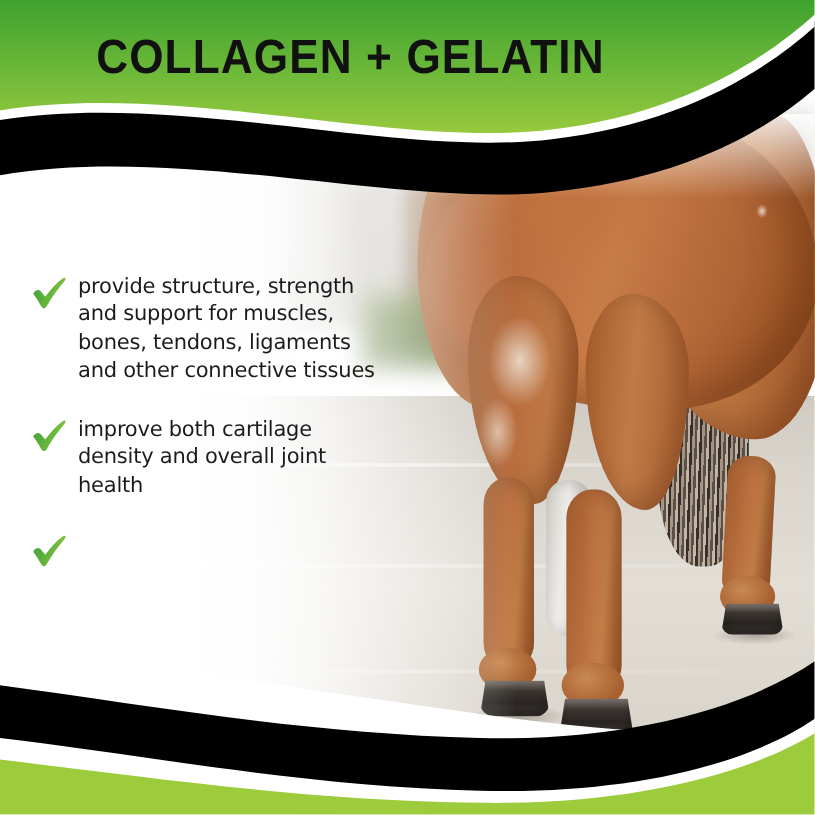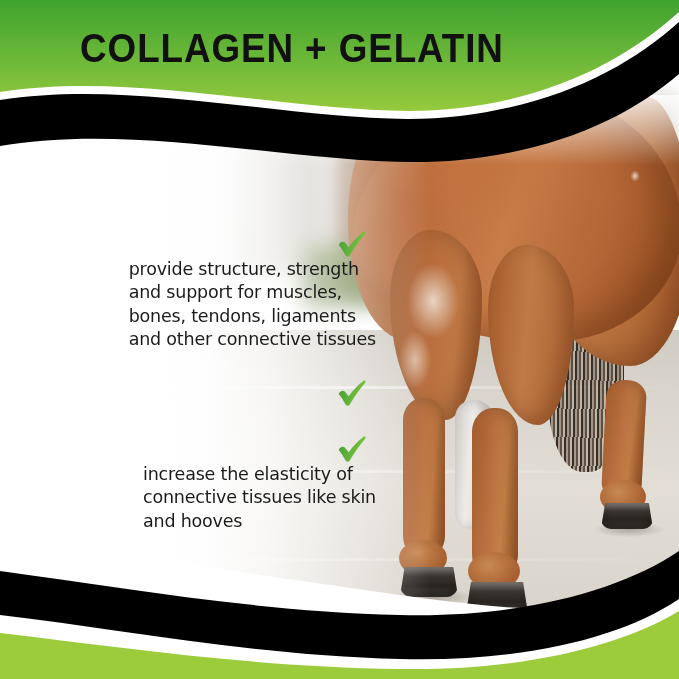--- a/index.html
+++ b/index.html
@@ -231,23 +231,22 @@
 
   
   .bullets {
     position: absolute;
     left: 26px;
     top: 228px;
     width: 350px;
   }
   .bullet {
     display: flex;
-    align-items: flex-end;
+    align-items: flex-start;
     margin-bottom: 26px;
-    flex-direction: column;
   }
   .bullet:last-child { margin-bottom: 0; }
   .check-icon {
     flex: 0 0 auto;
     width: 30px;
     height: 28px;
     margin-right: 9px;
     margin-top: 2px;
   }
   .bullet-text {
@@ -350,29 +349,29 @@
       <div class="bullet-text">provide structure, strength
 and support for muscles,
 bones, tendons, ligaments
 and other connective tissues</div>
     </div>
 
     <div class="bullet">
       <svg class="check-icon" viewBox="0 0 30 28">
         <path d="M2.5,13.5 C4.2,11.6 6.1,11.2 7.8,12.6 L11.7,17.2 C16.3,11.0 21.0,5.8 26.6,1.8 C28.4,0.9 29.3,2.0 28.0,3.9 C22.2,10.6 17.0,18.0 12.9,25.3 C11.6,27.2 9.9,27.4 8.6,25.6 C6.4,21.9 4.4,18.2 2.2,15.6 C1.6,14.9 1.8,14.1 2.5,13.5 Z" fill="url(#ck1)"></path>
       </svg>
+      <div class="bullet-text">improve both cartilage
+density and overall joint
+health</div>
     </div>
 
     <div class="bullet">
       <svg class="check-icon" viewBox="0 0 30 28">
         <path d="M2.5,13.5 C4.2,11.6 6.1,11.2 7.8,12.6 L11.7,17.2 C16.3,11.0 21.0,5.8 26.6,1.8 C28.4,0.9 29.3,2.0 28.0,3.9 C22.2,10.6 17.0,18.0 12.9,25.3 C11.6,27.2 9.9,27.4 8.6,25.6 C6.4,21.9 4.4,18.2 2.2,15.6 C1.6,14.9 1.8,14.1 2.5,13.5 Z" fill="url(#ck1)"></path>
       </svg>
-      <div class="bullet-text">increase the elasticity of
-connective tissues like skin
-and hooves</div>
     </div>
 
   </div>
 
   <div class="bottom-band">
     <svg width="679" height="150" viewBox="0 0 679 150">
 
       <path d="M0,0 L0,150 L679,150 L679,58 C600,98 470,76 330,56 C200,38 90,18 0,0 Z" fill="#ffffff"></path>
 
       <path d="M0,42 C120,58 250,82 400,86 C520,89 620,62 679,22 L679,70 C620,110 520,133 400,130 C250,126 120,100 0,86 Z" fill="#000000"></path>

